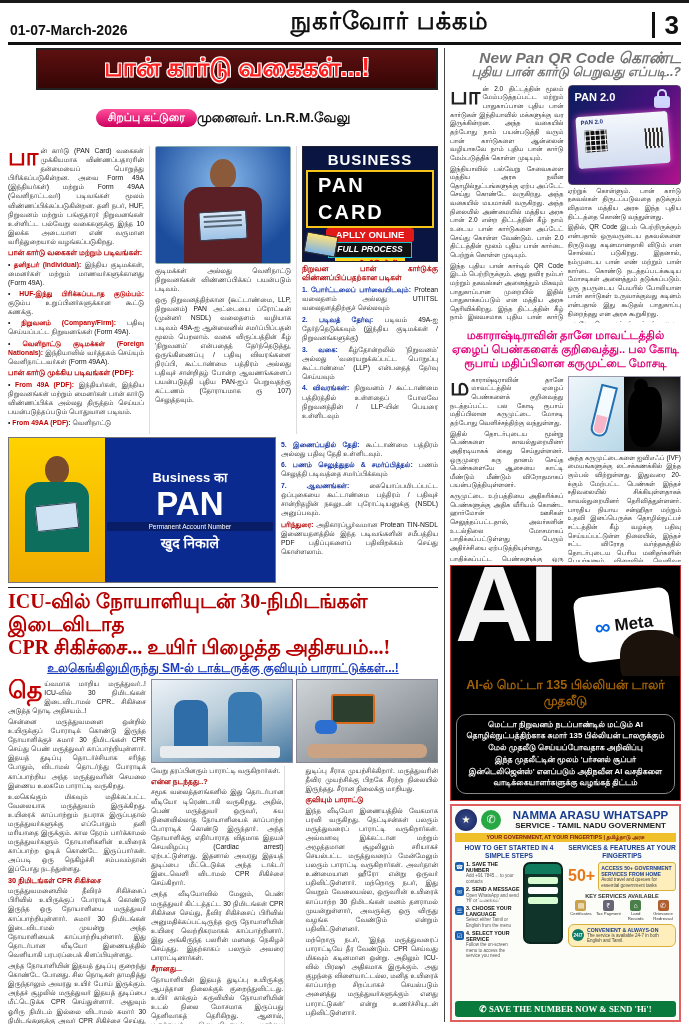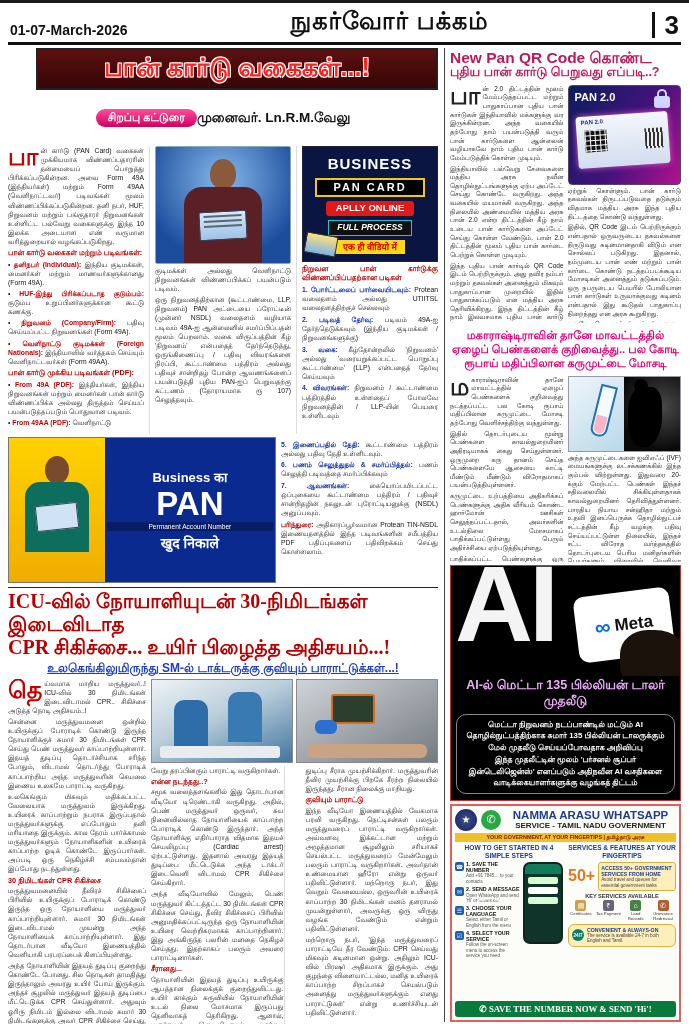--- a/index.html
+++ b/index.html
@@ -38,22 +38,22 @@
   .pm-head{position:absolute;top:12px;left:50%;transform:translateX(-50%);width:26px;height:30px;
            border-radius:50% 50% 46% 46%;background:#8a5a3b;}
   .pm-body{position:absolute;top:40px;left:50%;transform:translateX(-50%);width:78px;height:80px;
            border-radius:18px 18px 0 0;background:#5a2026;}
   .pm-card{position:absolute;top:64px;left:50%;transform:translateX(-50%) rotate(-3deg);width:46px;height:27px;
            background:linear-gradient(#dbe9f7,#9dc2e6);border:1px solid #345;border-radius:2px;}
   .pm-card i{display:block;height:2px;background:#567;margin:3px 4px 0 4px;}
   .thumb1{height:116px;background:#0a1542;border:1px solid #223;display:flex;flex-direction:column;
           align-items:center;justify-content:space-evenly;padding:3px;box-sizing:border-box;position:relative;overflow:hidden;margin-bottom:2px;}
   .t1-business{color:#fff;font-weight:bold;font-size:15px;letter-spacing:1px;}
-  .t1-pancard{background:#000;border:2px solid #f5c518;color:#fff;font-weight:bold;font-size:11px;
-              padding:0 16px;letter-spacing:2px;}
+  .t1-pancard{background:#000;border:2px solid #f5c518;color:#fff;font-weight:bold;font-size:20px;
+              padding:0 10px;letter-spacing:2px;}
   .t1-apply{background:#e11919;color:#fff;font-weight:bold;font-size:9.5px;border-radius:3px;padding:1px 10px;}
   .t1-full{background:#111;color:#fff;font-weight:bold;font-style:italic;font-size:8.5px;padding:1px 8px;
            border:1px solid #19c5d6;}
   .t1-hindi{background:#ffd61a;color:#d40000;font-weight:bold;font-size:9px;padding:1px 8px;}
   .t1-card{position:absolute;left:2px;bottom:6px;width:30px;height:19px;background:linear-gradient(#ffe27a,#7db3e8);
            border:1px solid #333;transform:rotate(10deg);}
   .pan-bottom{display:flex;gap:5px;height:146px;overflow:hidden;margin-top:3px;}
   .thumb2{width:268px;flex:none;display:flex;border:1.5px solid #777;box-sizing:border-box;}
   .t2-left{width:36%;background:linear-gradient(#ffd200,#f0ad00);position:relative;overflow:hidden;}
   .t2-head{position:absolute;top:18px;left:50%;transform:translateX(-50%);width:24px;height:28px;border-radius:50%;background:#7a4a2c;}
@@ -81,21 +81,21 @@
   .ph1 .fa{left:22px;top:20px;} .ph1 .fb{left:76px;top:12px;background:#3a7ab2;}
   .ph1 .bed{position:absolute;left:8px;bottom:4px;width:120px;height:12px;background:#e8ecef;border-radius:3px;}
   .ph2{background:linear-gradient(150deg,#cfd4d8,#737a80);}
   .ph2 .dev{position:absolute;left:34px;top:14px;width:40px;height:26px;background:#2c3e2e;border:2px solid #d86a1a;border-radius:3px;}
   .ph2 .glove{position:absolute;left:18px;top:40px;width:22px;height:14px;background:#2d6fd0;border-radius:6px;}
   .ph2 .body{position:absolute;left:10px;bottom:4px;width:120px;height:14px;background:#c9a384;border-radius:6px;}
   .icu-cols{flex:1;display:flex;overflow:hidden;}
   .icu-cols .pcol{border-left:none;padding-left:0;}
   .icu-cols .pcol + .pcol{border-left:1px solid #ddd;padding-left:21px;}
   
-  .qr-head{color:#be185d;font-weight:bold;text-align:left;line-height:1.1;margin-top:1px;}
+  .qr-head{color:#737373;font-weight:bold;text-align:right;line-height:1.1;margin-top:1px;font-style:italic;}
   .qr-head .l1{font-size:15.5px;} .qr-head .l2{font-size:12.5px;}
   .qr-body{display:flex;gap:4px;height:238px;overflow:hidden;margin-top:2px;}
   .qcol{flex:1;font-size:6.5px;line-height:1.33;text-align:justify;overflow:hidden;}
   .pan2{height:98px;border-radius:4px;border:1px solid #546;position:relative;overflow:hidden;margin-bottom:2px;
         background:linear-gradient(120deg,#0a1e5e 0%,#43127c 55%,#b3128d 100%);}
   .pan2-label{position:absolute;top:4px;left:6px;color:#fff;font-weight:bold;font-size:11px;}
   .pan2-card{position:absolute;left:8px;top:28px;width:92px;height:52px;background:linear-gradient(#f4f7fc,#d3ddf0);
              border-radius:4px;transform:rotate(-4deg);box-shadow:0 0 6px #e457c2;}
   .pan2-card .ttl{font-size:6px;font-weight:bold;color:#23327e;margin:3px 0 0 5px;}
   .pan2-qr{position:absolute;left:8px;top:14px;width:22px;height:22px;background:#111;
@@ -119,21 +119,21 @@
   .sil:before{content:"";position:absolute;top:-8px;left:6px;width:14px;height:14px;border-radius:50%;background:#000;}
   
   .ai-wrap{border:1.5px solid #c03030;background:#000;overflow:hidden;flex:none;}
   .ai-img{height:110px;position:relative;overflow:hidden;background:#000;}
   .ai-big{position:absolute;left:4px;top:-16px;color:#f4f4f4;font-weight:bold;font-size:108px;line-height:1;letter-spacing:-4px;}
   .ai-phone{position:absolute;right:8px;top:26px;width:96px;height:66px;background:#fff;border-radius:10px;
             transform:rotate(-7deg);display:flex;align-items:center;justify-content:center;gap:4px;box-shadow:0 0 8px #000;}
   .meta-inf{color:#0668e1;font-size:22px;font-weight:bold;line-height:1;}
   .meta-word{color:#101010;font-size:17px;font-weight:bold;}
   .ai-hand{position:absolute;right:-10px;bottom:-14px;width:70px;height:60px;background:#1b120c;border-radius:40% 50% 10% 40%;}
-  .ai-head{color:#f0abfc;font-weight:bold;text-align:center;font-size:12.5px;padding:2px 0;}
+  .ai-head{color:#a16207;font-weight:bold;text-align:center;font-size:12.5px;padding:2px 0;}
   .ai-box{margin:2px 5px 6px 5px;border:1px solid #888;border-radius:10px;color:#fff;font-weight:bold;
           font-size:7.8px;line-height:1.5;text-align:center;padding:4px 5px;}
   
   .wa{border:2px solid #e06060;background:#fcfcf8;flex:1;display:flex;flex-direction:column;overflow:hidden;padding:3px;box-sizing:border-box;}
   .wa-head{display:flex;align-items:center;gap:4px;}
   .emblem{width:22px;height:22px;border-radius:50%;background:radial-gradient(#3b4d8f,#15235c);flex:none;
           display:flex;align-items:center;justify-content:center;color:#ffd;font-size:10px;}
   .waicon{width:20px;height:20px;border-radius:50%;background:#27a844;color:#fff;display:flex;align-items:center;
           justify-content:center;font-size:11px;flex:none;}
   .wa-titles{flex:1;text-align:center;}

